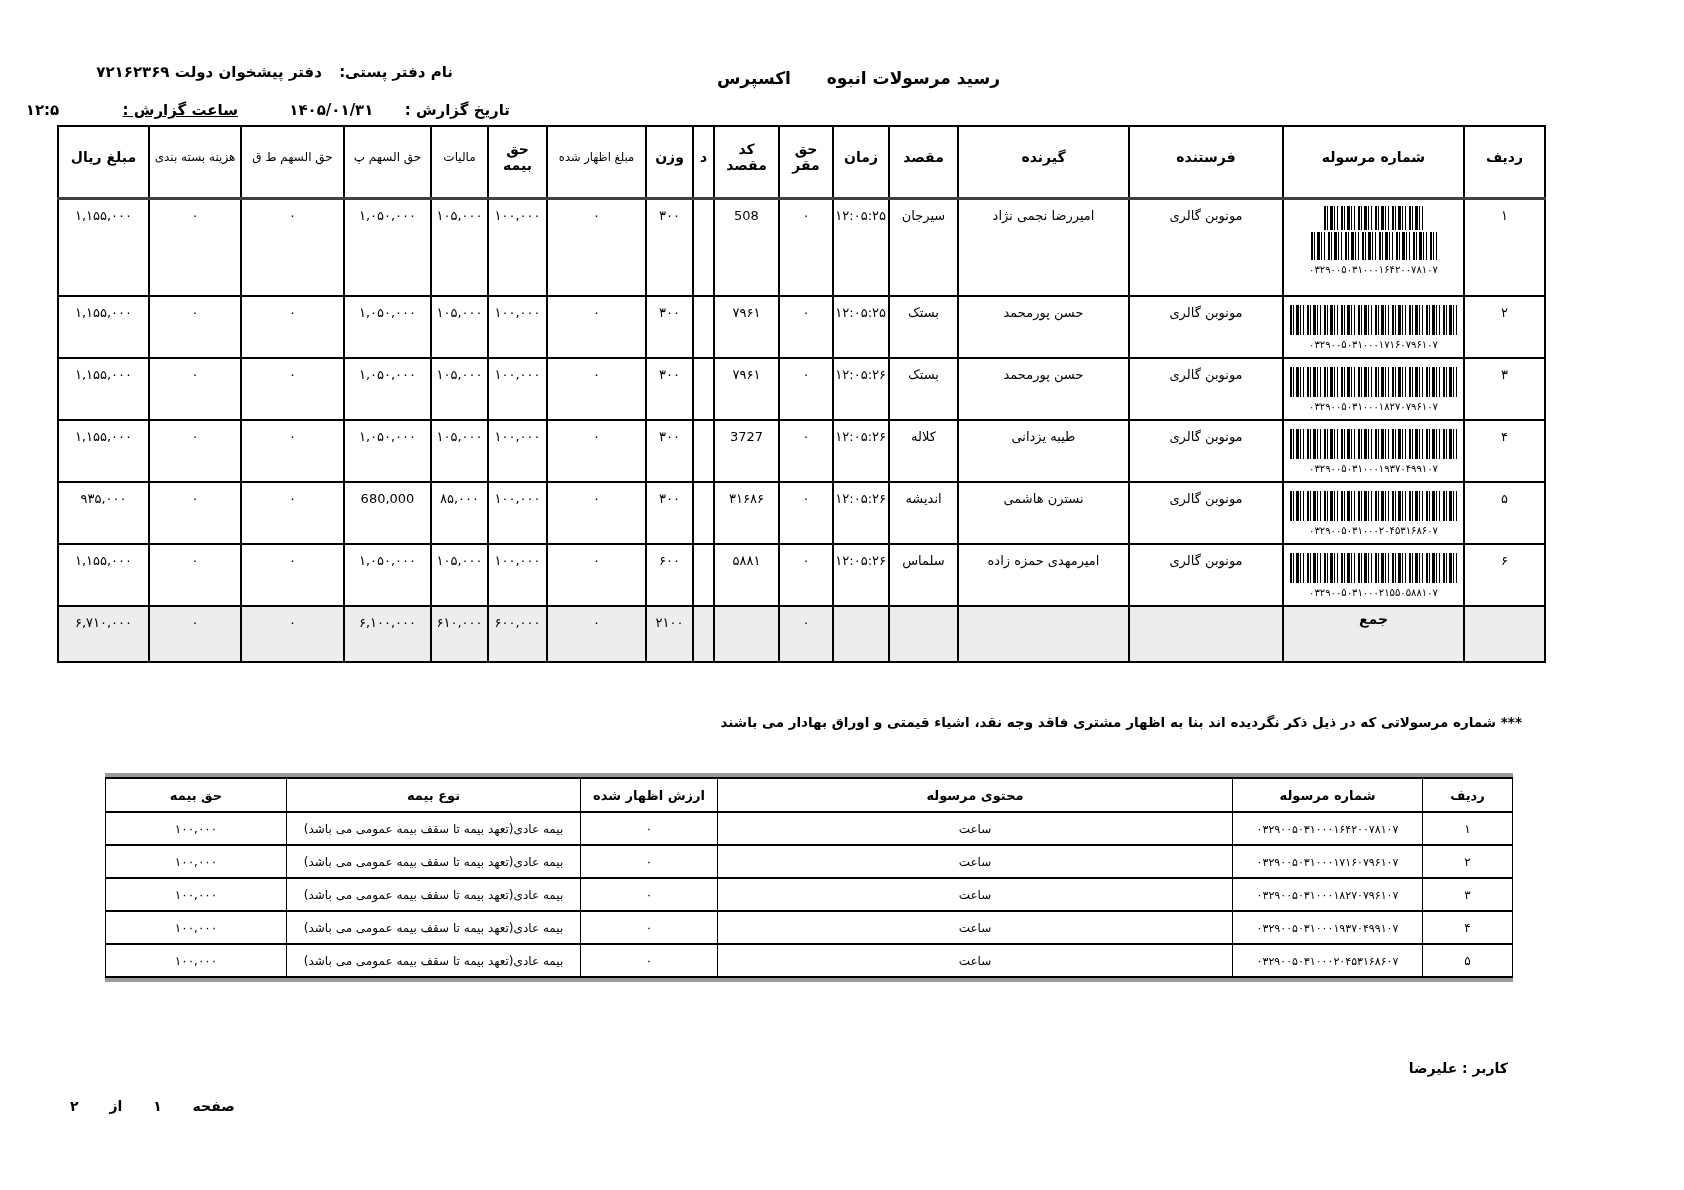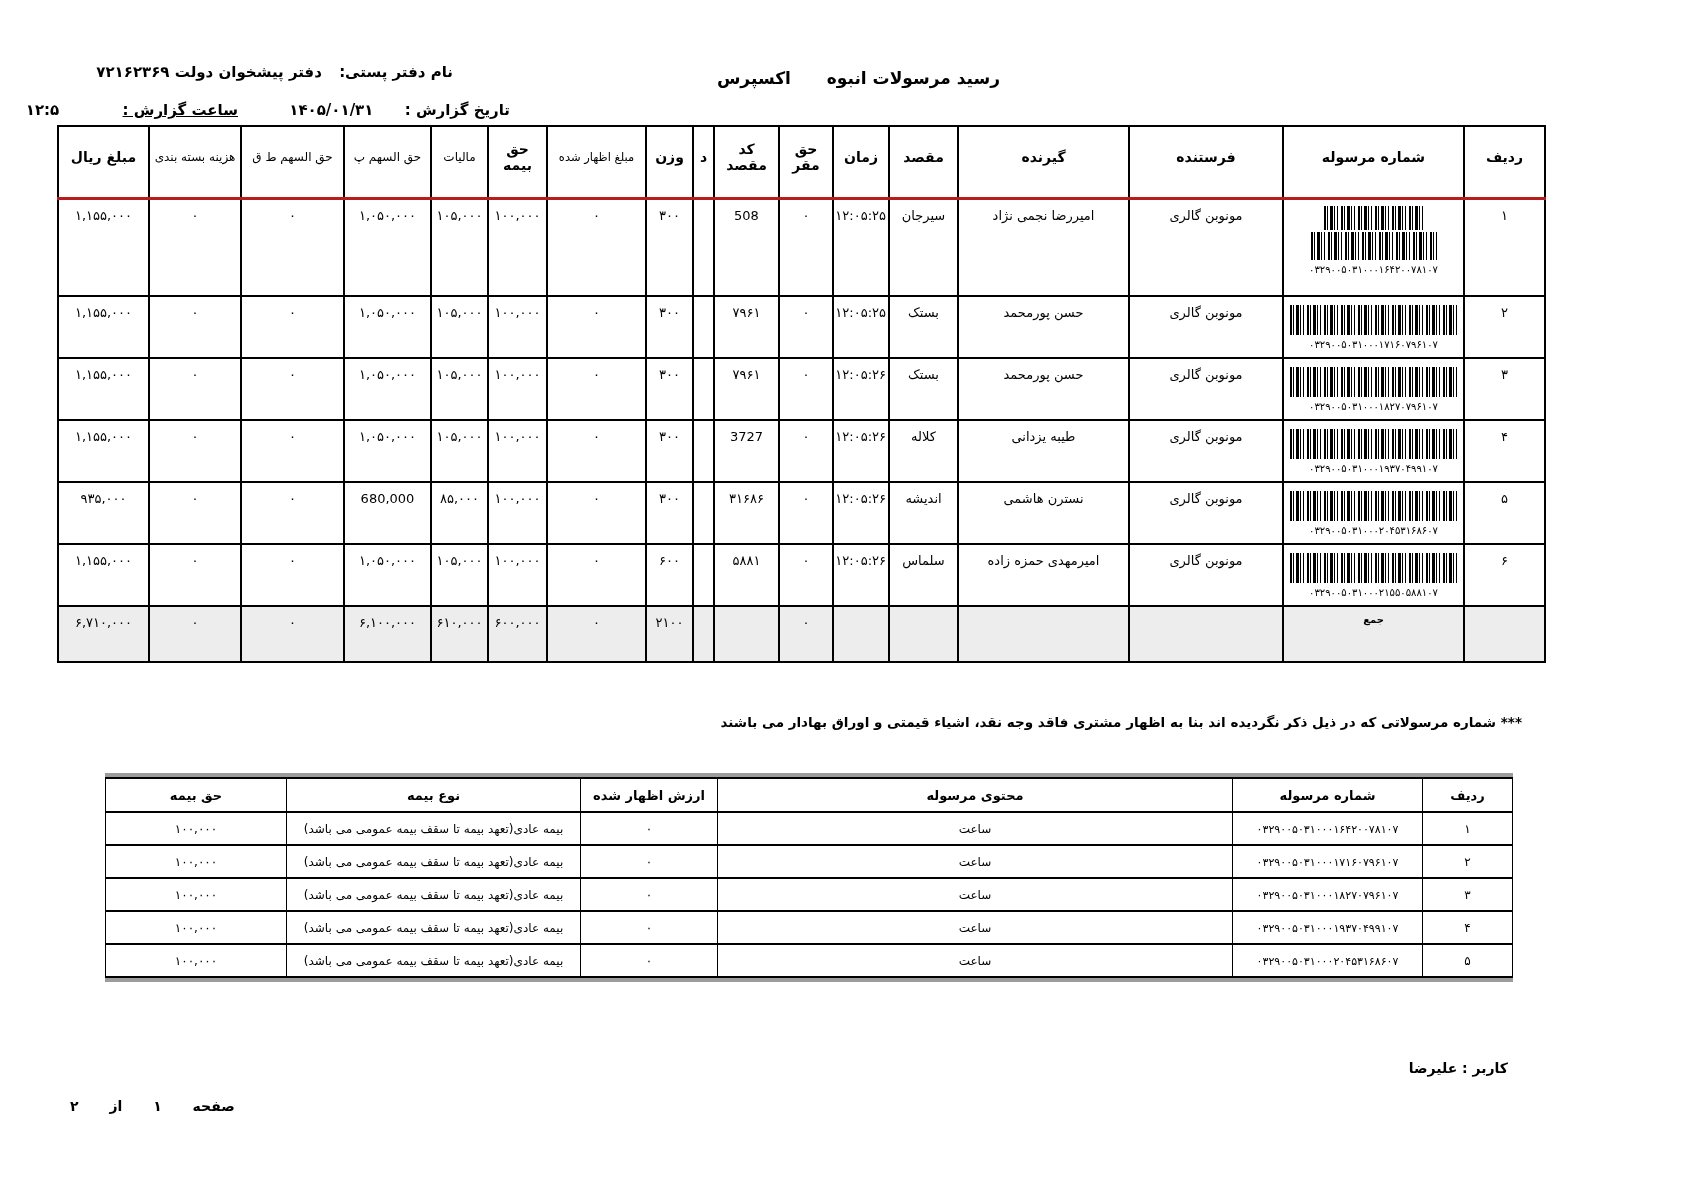--- a/index.html
+++ b/index.html
@@ -18,30 +18,30 @@
   .hdr-report{top:101px;right:1174px;font-size:15px;font-weight:bold;direction:rtl;white-space:nowrap;}
   .hdr-report .v1{margin-right:26px;}
   .hdr-report .l2{margin-right:46px;text-decoration:underline;}
   .hdr-report .v2{margin-right:58px;}
 
   
   .main-table-wrap{top:125px;left:57px;}
   table{border-collapse:collapse;table-layout:fixed;background:#fff;}
   .mt{width:1487px;}
   .mt th,.mt td{border:2px solid #000;overflow:hidden;}
-  .mt thead th{height:60px;border-bottom:3px solid #b91c1c;vertical-align:middle;padding:0 2px 10px 2px;text-align:center;}
+  .mt thead th{height:60px;border-bottom:3px solid #404040;vertical-align:middle;padding:0 2px 10px 2px;text-align:center;}
   .mt thead th.hb{font-weight:bold;font-size:14px;}
   .mt thead th.hr{font-weight:normal;font-size:12px;}
   .mt thead th.nowrap{white-space:nowrap;font-size:11.5px;}
   .mt td{text-align:center;vertical-align:top;padding:8px 2px 0 2px;font-size:13px;}
   .mt tr.r1{height:97px;}
   .mt tr.rx{height:62px;}
   .mt tr.total{height:56px;background:#ededed;}
   .mt tr.total td{font-size:13px;}
-  .mt td .jam{font-weight:bold;font-size:10px;}
+  .mt td .jam{font-weight:bold;font-size:14px;}
 
   
   .bc{margin:0 auto;background-color:#fff;background:
       repeating-linear-gradient(90deg,#000 0 2px,#fff 2px 3px,#000 3px 4px,#fff 4px 6px,#000 6px 9px,#fff 9px 10px,#000 10px 11px,#fff 11px 13px,#000 13px 14px,#fff 14px 17px);}
   .bc-wide{width:168px;height:30px;margin-top:4px;}
   .bc-top{width:100px;height:24px;margin-top:2px;}
   .bc-bot{width:126px;height:28px;margin-top:2px;}
   .bc-num{font-size:10px;letter-spacing:0.8px;margin-top:4px;direction:ltr;unicode-bidi:isolate;white-space:nowrap;}
   td.cell-tracking{padding-top:4px;}
 

